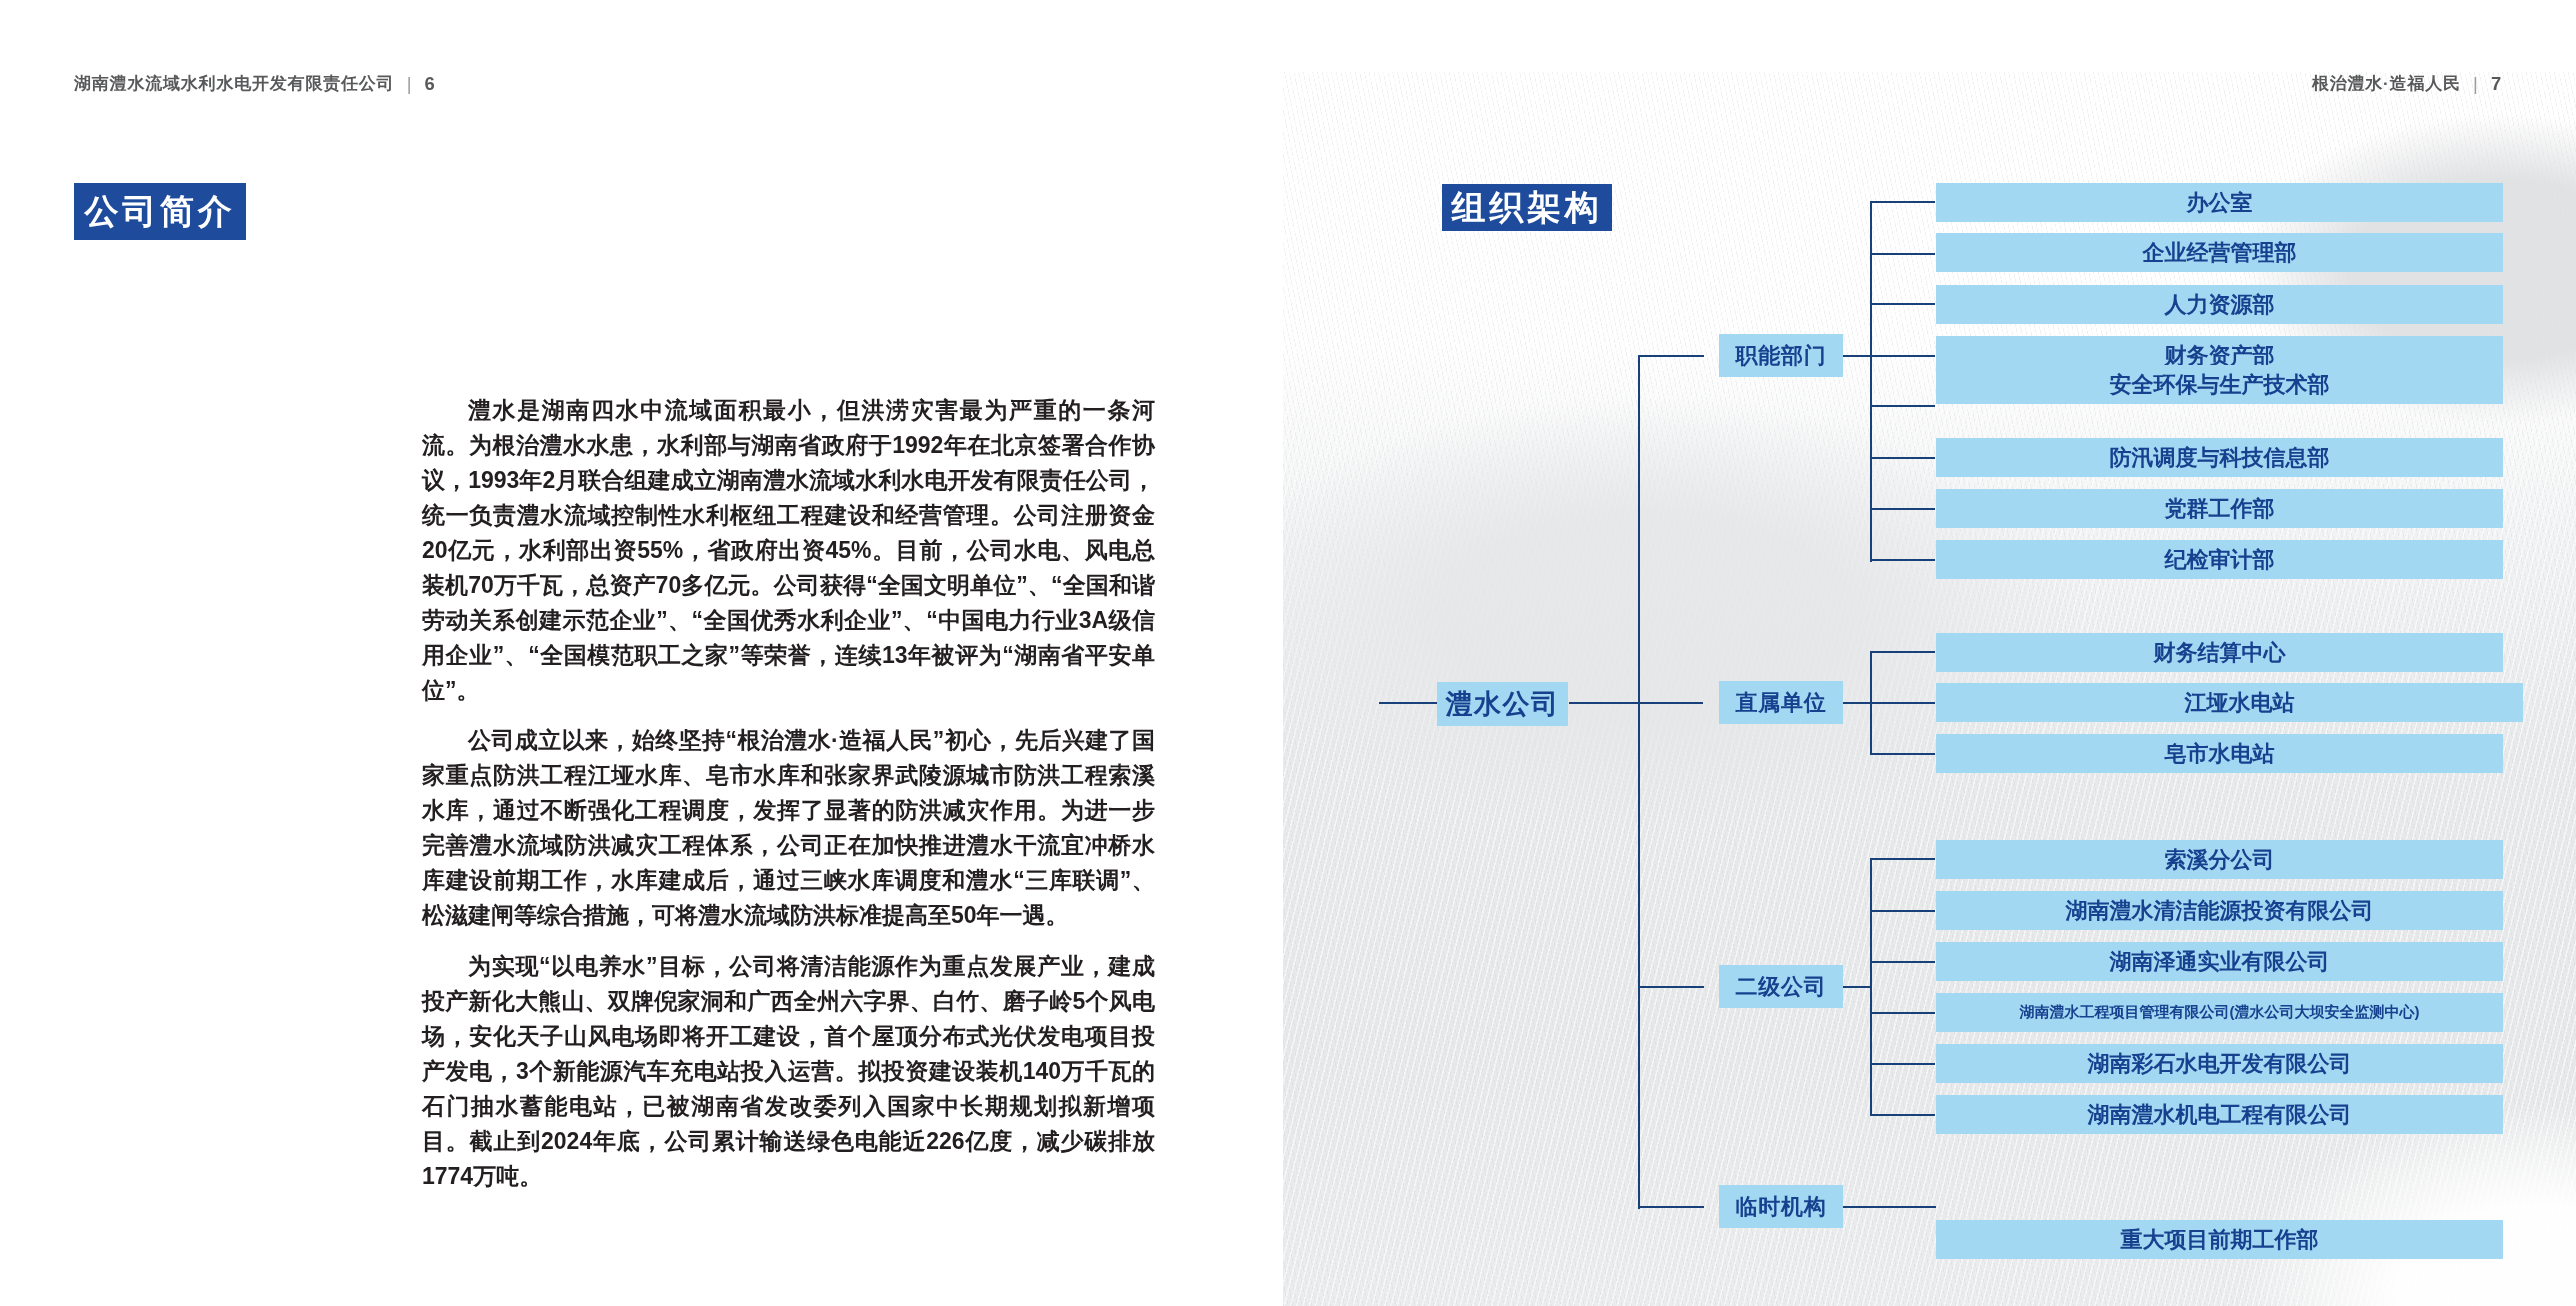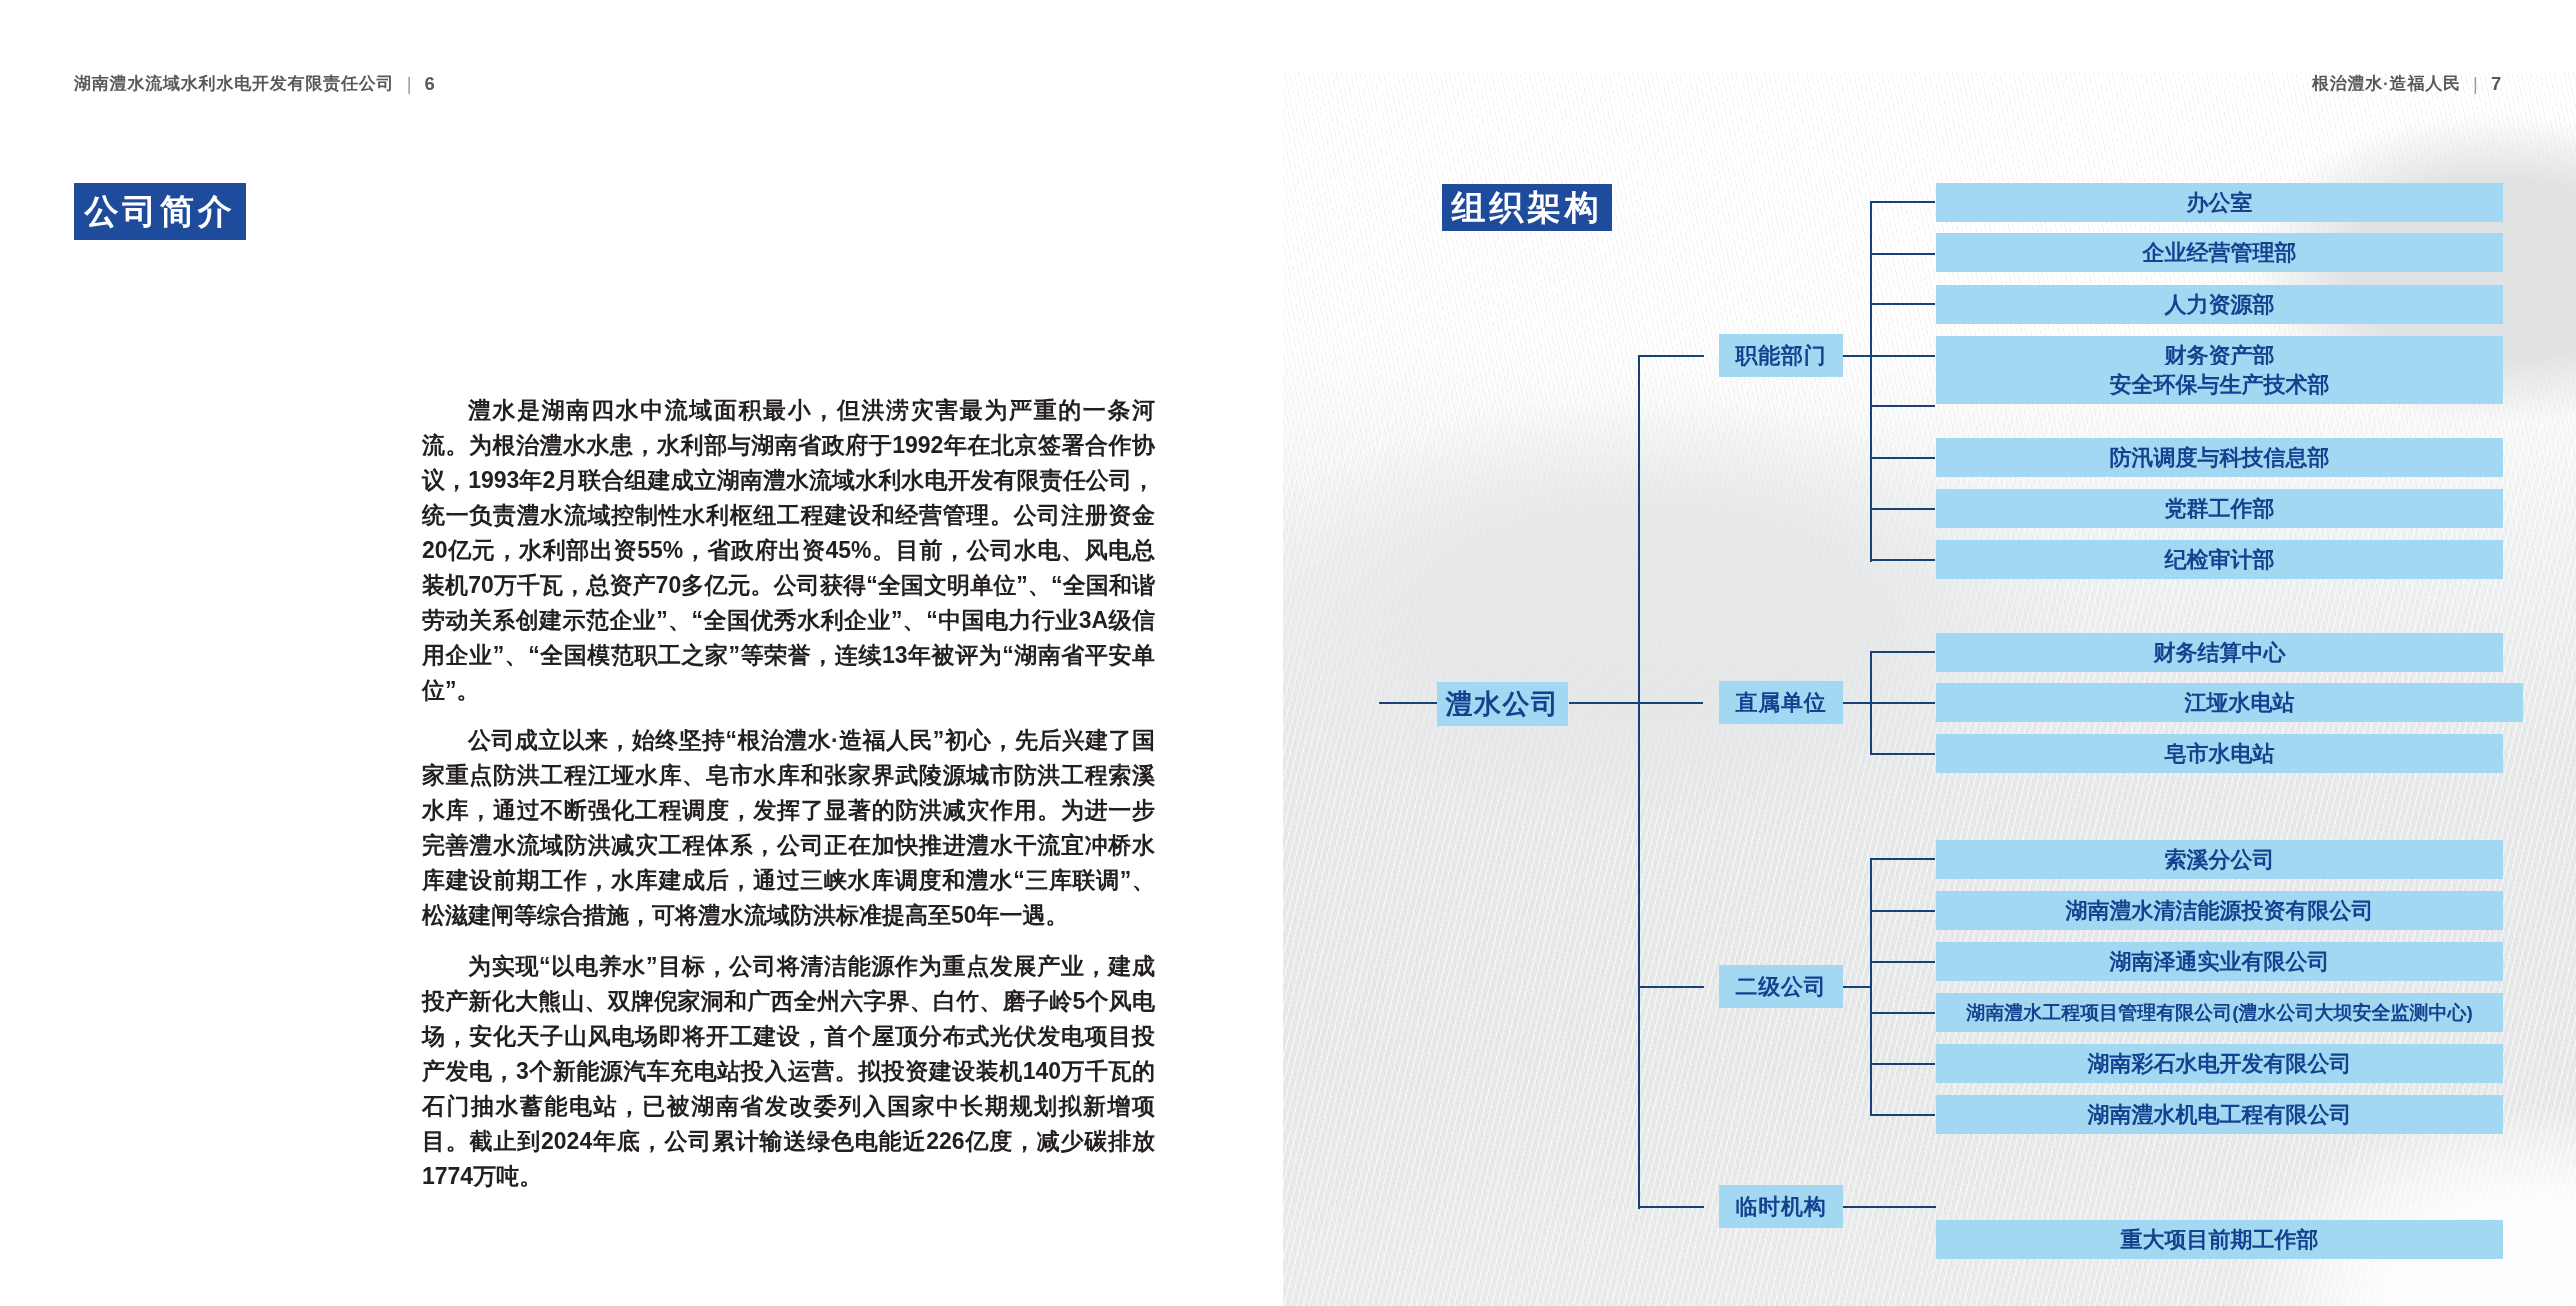--- a/index.html
+++ b/index.html
@@ -51,21 +51,21 @@
   }
   .bodytext p{margin:0 0 15.4px 0;text-indent:2em;}
 
   
   .obox{
     position:absolute;background:var(--light-blue);color:var(--navy);
     display:flex;align-items:center;justify-content:center;
     font-weight:bold;z-index:3;text-align:center;
   }
   .child{left:1936px;width:567px;height:39px;font-size:22px;}
-  .child.small{font-size:19px;}
+  .child.small{font-size:15px;}
   .glabel{left:1702px;width:124px;height:43px;font-size:22px;letter-spacing:0.8px;margin-left:17px;}
   .rootbox{left:1437px;width:131px;height:44px;font-size:27px;letter-spacing:1.5px;}
 
   .hline{position:absolute;height:2.3px;background:var(--line);z-index:2;}
   .vline{position:absolute;width:2.3px;background:var(--line);z-index:2;}
 </style>
 </head>
 <body>
 
 <div id="stage">

